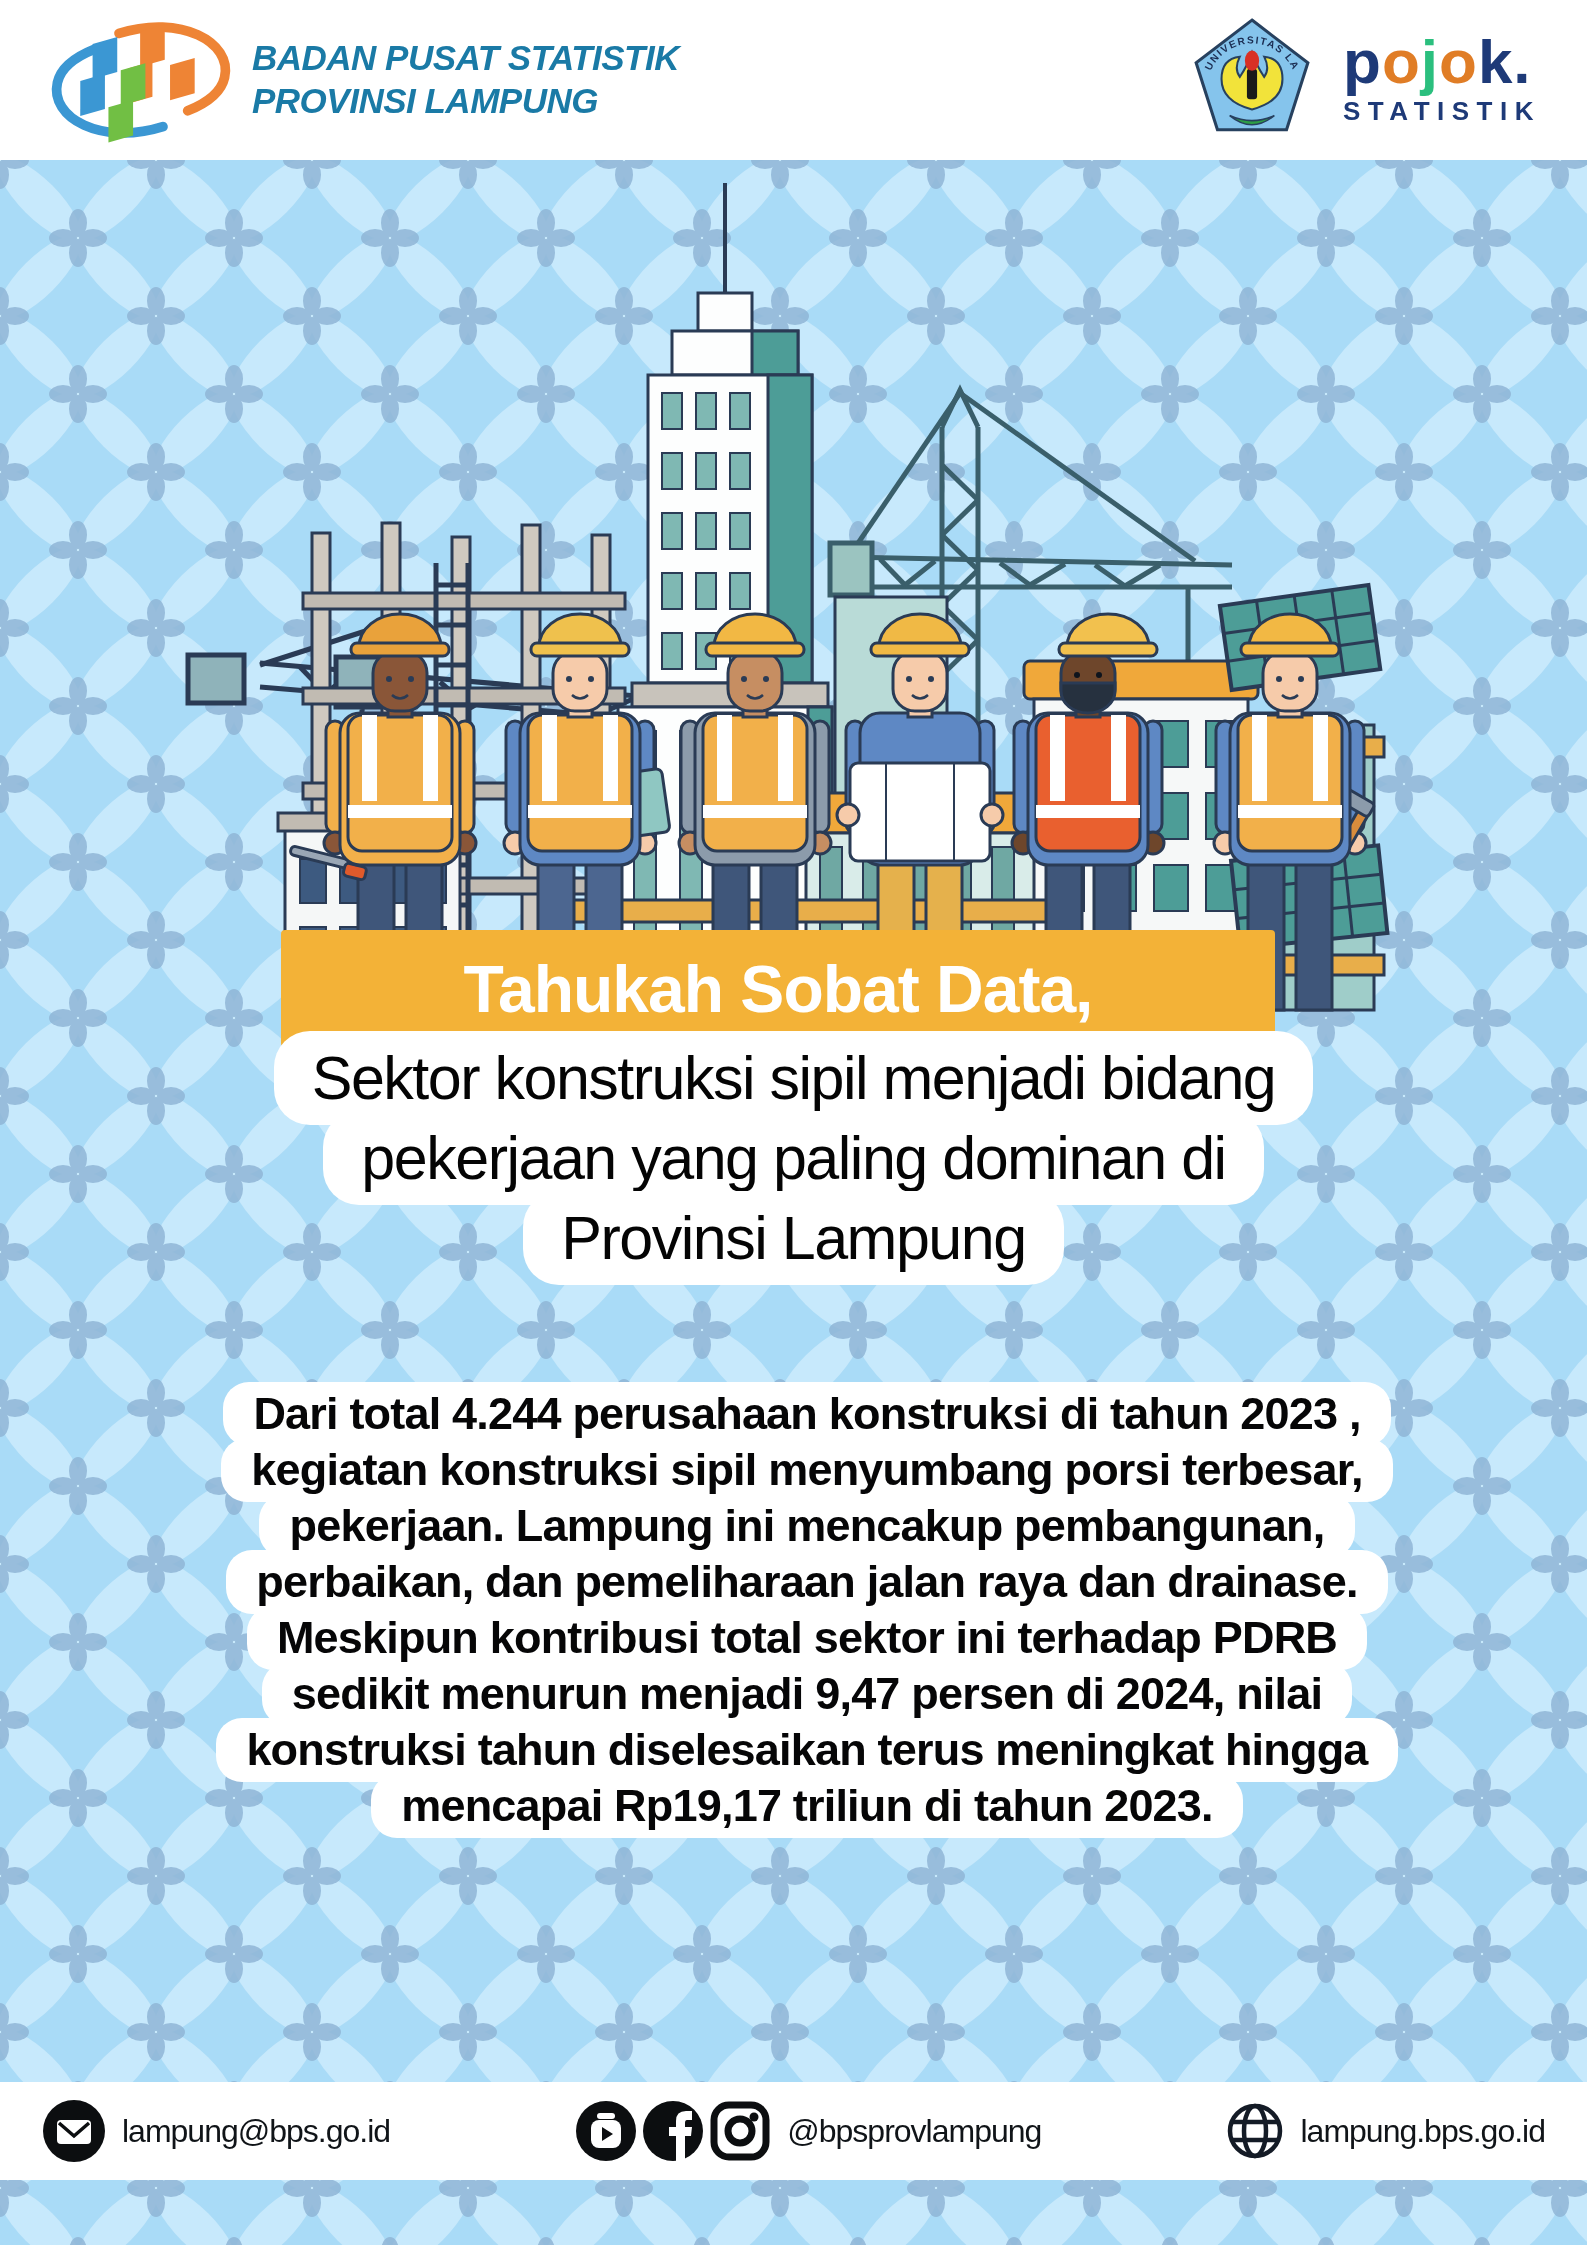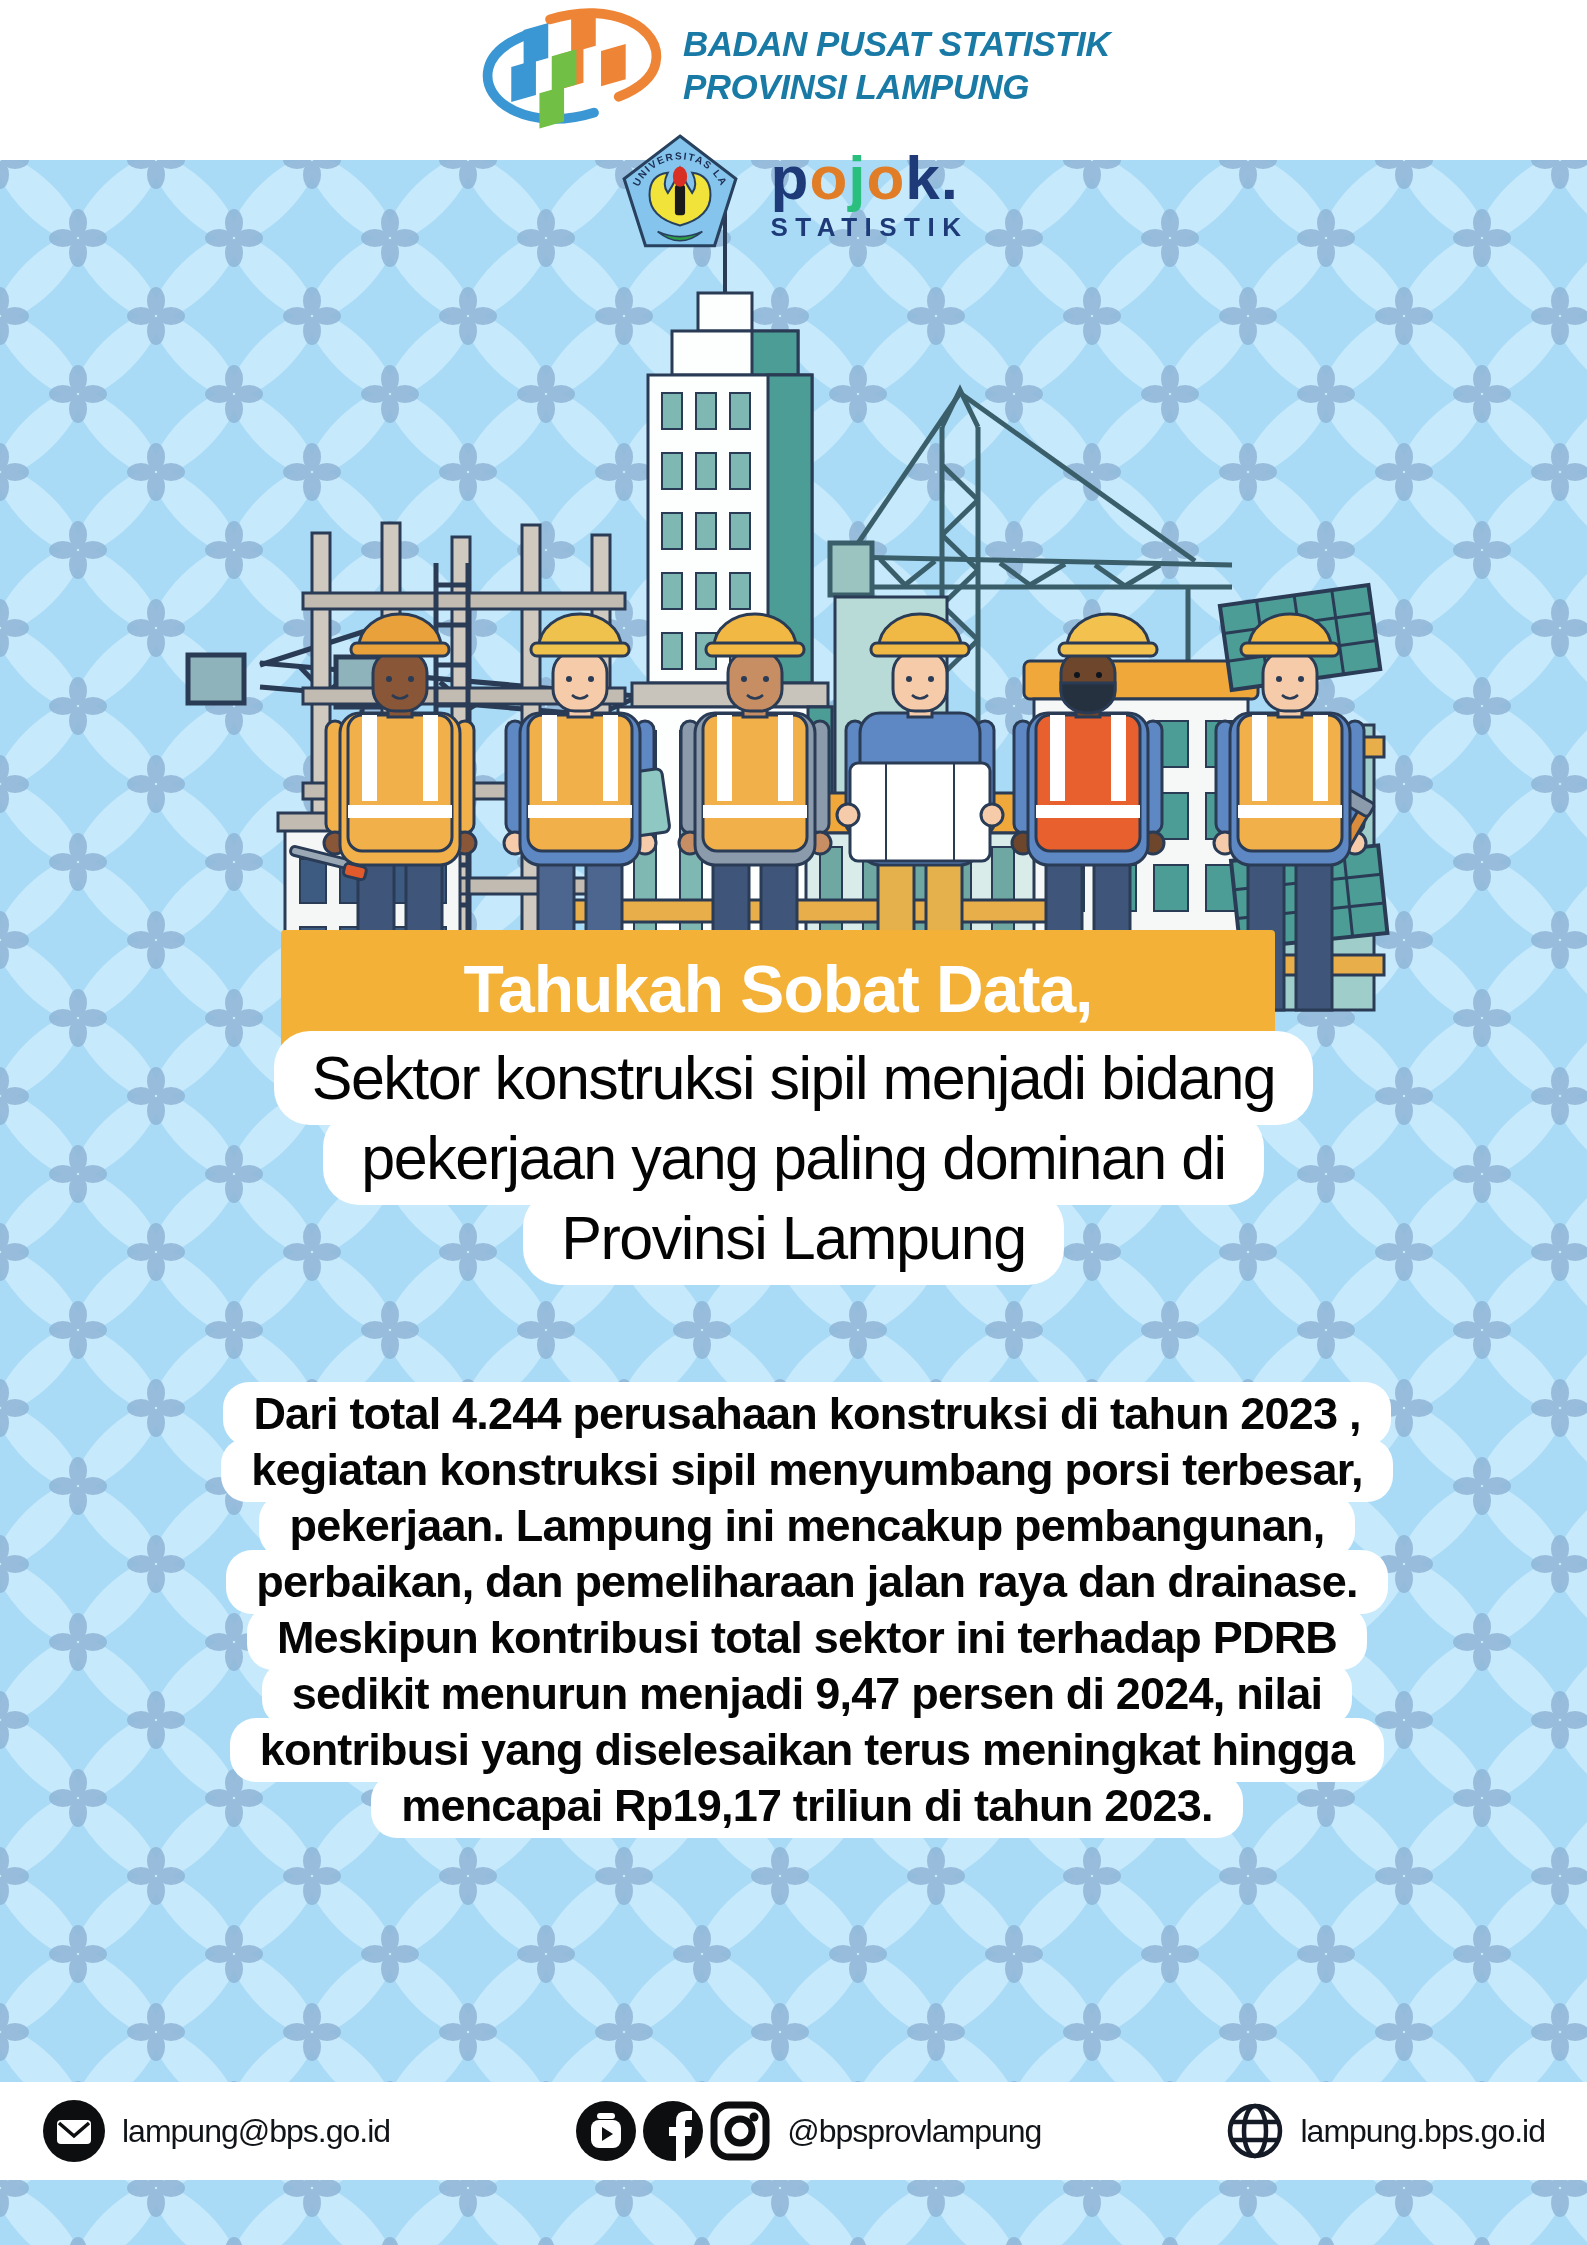--- a/index.html
+++ b/index.html
@@ -4,21 +4,21 @@
 <style>
   * { margin:0; padding:0; box-sizing:border-box; }
   body { background:#e8e8e8; }
   .page {
     position:relative; width:1587px; height:2245px; background:#ffffff;
     overflow:hidden; font-family:"Liberation Sans", sans-serif;
   }
   
   .topbar {
     position:absolute; left:0; top:0; width:1587px; height:160px; background:#ffffff;
-    display:flex; align-items:center; justify-content:space-between; padding:0 46px; z-index:30;flex-direction:column;
+    display:flex; align-items:center; justify-content:space-between; padding:0 46px; z-index:30;
   }
   .brand { display:flex; align-items:center; gap:16px; }
   .brand-title { font-size:35px; font-weight:700; font-style:italic; color:#1A7AA6;
     line-height:1.22; letter-spacing:-0.5px; }
   .top-right { display:flex; align-items:center; gap:30px; }
   .pojok { display:flex; flex-direction:column; align-items:flex-start; }
   .pojok-word { font-size:62px; font-weight:700; line-height:0.95; display:flex; letter-spacing:1px; }
   .pojok-sub { font-size:26px; font-weight:700; letter-spacing:7.5px; color:#1E3A78; margin-top:4px; }
   
   .pattern-svg { position:absolute; left:0; top:160px; z-index:0; }
@@ -439,21 +439,21 @@
     <span class="hl">Provinsi Lampung</span>
   </div>
 
   <div class="bodytext">
     <span class="bl">Dari total 4.244 perusahaan konstruksi di tahun 2023 ,</span>
     <span class="bl">kegiatan konstruksi sipil menyumbang porsi terbesar,</span>
     <span class="bl">pekerjaan. Lampung ini mencakup pembangunan,</span>
     <span class="bl">perbaikan, dan pemeliharaan jalan raya dan drainase.</span>
     <span class="bl">Meskipun kontribusi total sektor ini terhadap PDRB</span>
     <span class="bl">sedikit menurun menjadi 9,47 persen di 2024, nilai</span>
-    <span class="bl">kontribusi yang diselesaikan terus meningkat hingga</span>
+    <span class="bl">konstruksi tahun diselesaikan terus meningkat hingga</span>
     <span class="bl">mencapai Rp19,17 triliun di tahun 2023.</span>
   </div>
 
   <header class="topbar">
     <div class="brand">
       <svg width="190" height="132" viewBox="0 0 210 150">
         <path d="M 80 22 C 150 0 209 32 200 72 C 196 90 178 102 158 110" fill="none" stroke="#EE8435" stroke-width="11" stroke-linecap="round"></path>
         <path d="M 130 128 C 60 150 1 118 10 78 C 14 60 32 48 52 40" fill="none" stroke="#3B97D3" stroke-width="11" stroke-linecap="round"></path>
         <g stroke="none">
           <path d="M50 34 l28 -8 v40 l-28 8 z" fill="#3B97D3"></path>

